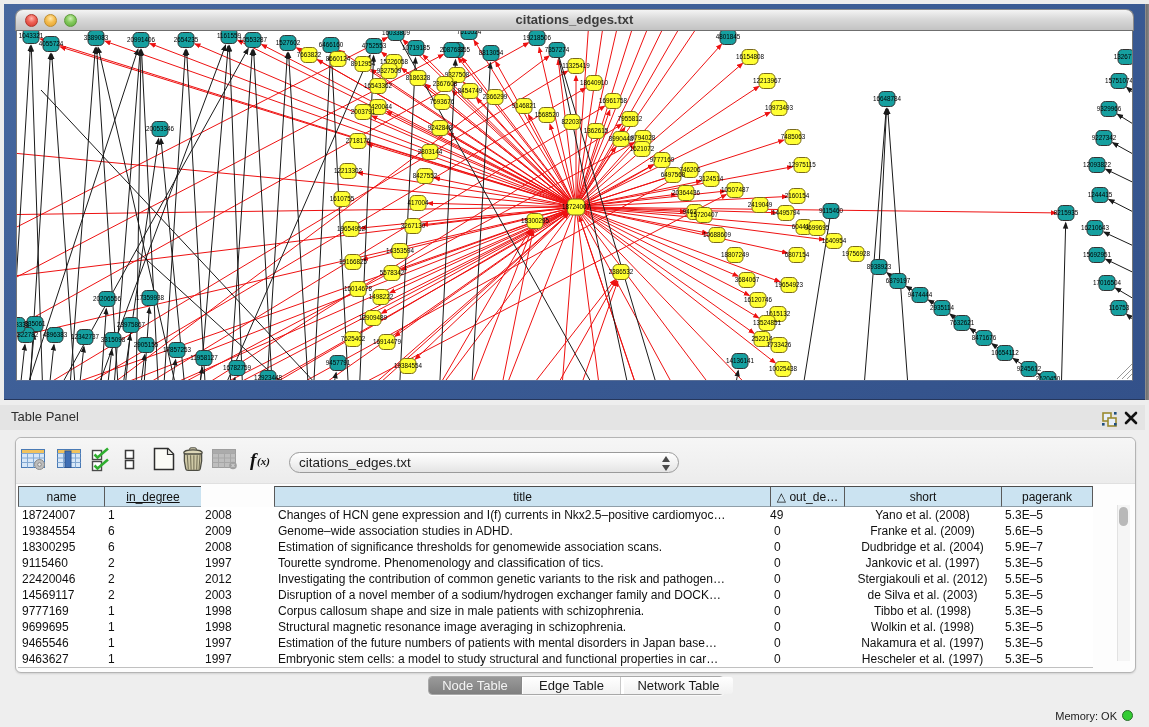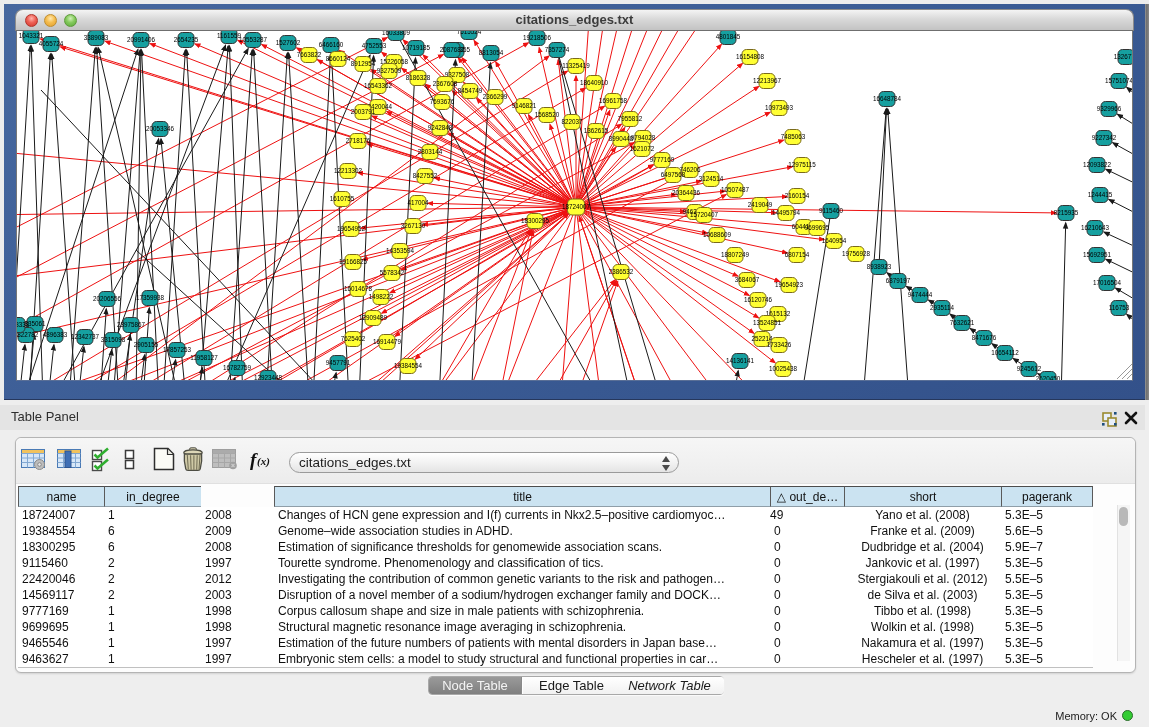--- a/index.html
+++ b/index.html
@@ -44,21 +44,21 @@
   background:#f5f5f5; border-left:1px solid #e2e2e2; }
 #scrollthumb { position:absolute; left:1119px; top:107px; width:9px; height:19px;
   background:#b8b8b8; border-radius:5px; }
 #tabs { position:absolute; left:428px; top:276px; width:296px; height:19px;
   border:1px solid #a8a8a8; border-radius:4px; background:#fff; font-size:13px;
   box-shadow:0 1px 1px rgba(255,255,255,0.8); }
 .seg { position:absolute; top:0; height:17px; line-height:17px; text-align:center; color:#1a1a1a; }
 #seg1 { left:0; width:93px; background:linear-gradient(#9a9a9a,#7f7f7f); color:#f4f4f4;
   border-radius:3px 0 0 3px; border-right:1px solid #8a8a8a; }
 #seg2 { left:94px; width:98px; background:linear-gradient(#ffffff,#f1f1f1); border-right:1px solid #c8c8c8; }
-#seg3 { left:186px; width:109px; background:linear-gradient(#ffffff,#f1f1f1); border-radius:0 3px 3px 0;font-style:italic; }
+#seg3 { left:195px; width:109px; background:linear-gradient(#ffffff,#f1f1f1); border-radius:0 3px 3px 0; }
 #mem { position:absolute; right:32px; top:310px; font-size:11px; color:#1c1c1c; }
 #memdot { position:absolute; left:1122px; top:310px; width:11px; height:11px; border-radius:50%;
   background:#33cc33; border:1px solid #2a6d2a; }
 svg { display:block; }
 </style></head>
 <body>
 <div id="desk"></div>
 <div id="win">
   <div id="titlebar"></div>
   <div class="tl" id="tl1"></div>
@@ -610,21 +610,21 @@
 </svg>
       <div id="dropdown">citations_edges.txt
         <svg class="arr" width="10" height="21">
             <path d="M5,3 L9,9 L1,9 Z" fill="#4a4a4a"></path>
             <path d="M5,18 L9,12 L1,12 Z" fill="#4a4a4a"></path>
           </svg>
       </div>
     </div>
   </div>
   <div class="hdrcell" style="left:18px;width:86px;">name</div>
-  <div class="hdrcell" style="left:104px;width:97px;">in_degree</div>
+  <div class="hdrcell" style="left:104px;width:97px;text-decoration:underline;">in_degree</div>
   <div class="hdrcell" style="left:201px;width:73px;margin-top:26px;">year</div>
   <div class="hdrcell" style="left:274px;width:496px;">title</div>
   <div class="hdrcell" style="left:770px;width:74px;">△ out_de…</div>
   <div class="hdrcell" style="left:844px;width:157px;">short</div>
   <div class="hdrcell" style="left:1001px;width:92px;border-right:1px solid #5a5a5a;">pagerank</div>
   <div id="tablebg"></div>
 <div class="row" style="top:107px">
 <span style="left:4px">18724007</span>
       <span style="left:90px">1</span>
       <span style="left:187px">2008</span>

